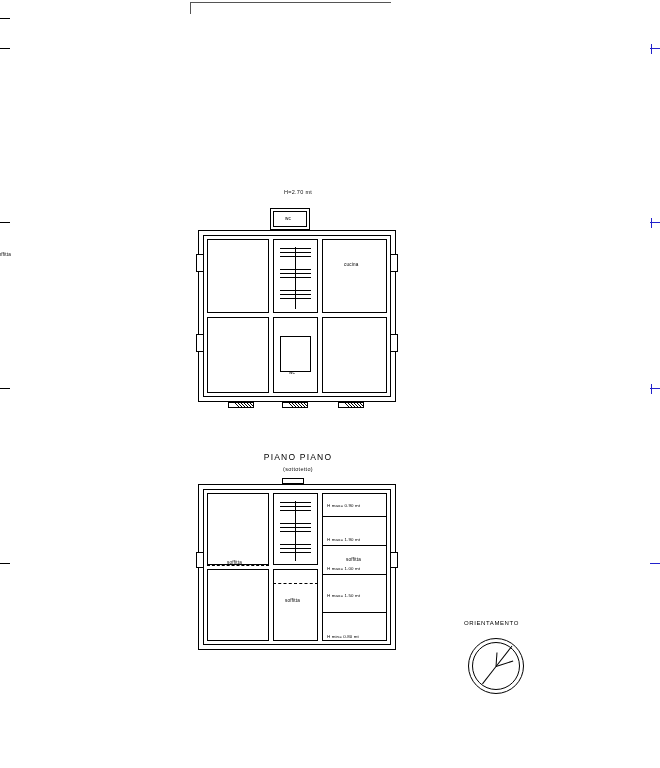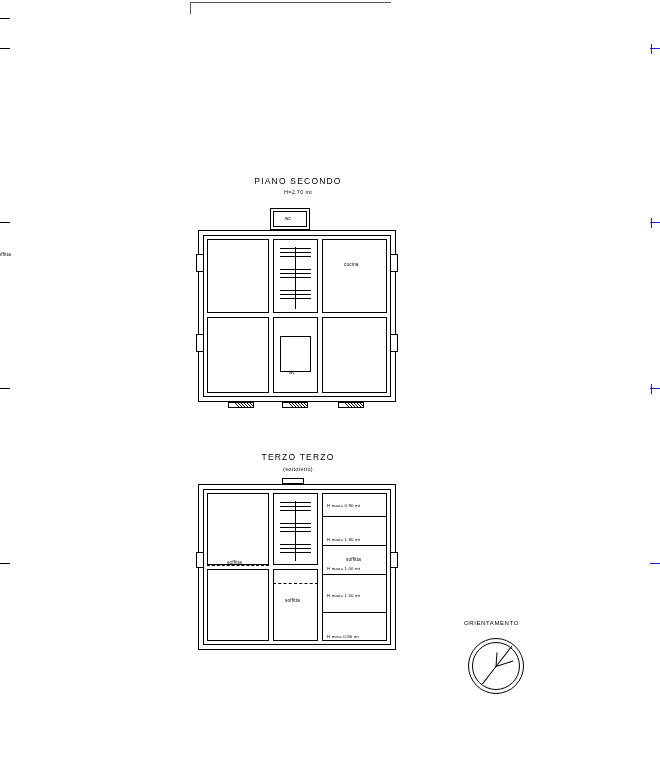--- a/index.html
+++ b/index.html
@@ -173,21 +173,20 @@
 
   <div class="cropmark cm-v cm-blue" style="left:651px; top:44px;"></div>
   <div class="cropmark cm-v cm-blue" style="left:651px; top:218px;"></div>
   <div class="cropmark cm-v cm-blue" style="left:651px; top:384px;"></div>
 
   <div class="edge-line" style="left:190px; top:2px; width:1px; height:12px;"></div>
   <div class="edge-line" style="left:191px; top:2px; width:200px; height:0.6px;"></div>
 
   <div class="plan" style="left:196px; top:176px; width:204px; height:232px;">
 
-    <div class="plan-title" style="left:0; top:0;">PIANO SECONDO</div>
     <div class="plan-sub" style="left:0; top:13px;">H=2.70 mt</div>
 
     <div class="room" style="left:74px; top:32px; width:40px; height:22px;"></div>
     <div class="room" style="left:77px; top:35px; width:34px; height:16px;"></div>
     <div class="room-lbl" style="left:89px; top:40px;">wc</div>
 
     <div class="bldg" style="left:2px; top:54px; width:198px; height:172px;"></div>
     <div class="bldg-inner" style="left:7px; top:59px; width:188px; height:162px;"></div>
 
     <div class="room" style="left:11px; top:63px; width:62px; height:74px;"></div>
@@ -213,21 +212,21 @@
     <div class="winmark" style="left:194px; top:78px; width:8px; height:18px;"></div>
     <div class="winmark" style="left:194px; top:158px; width:8px; height:18px;"></div>
 
     <div class="hatch" style="left:32px; top:226px; width:26px; height:6px;"></div>
     <div class="hatch" style="left:86px; top:226px; width:26px; height:6px;"></div>
     <div class="hatch" style="left:142px; top:226px; width:26px; height:6px;"></div>
   </div>
 
   <div class="plan" style="left:196px; top:452px; width:204px; height:210px;">
 
-    <div class="plan-title" style="left:0; top:0;">TERZO TERZO</div>
+    <div class="plan-title" style="left:0; top:0;">PIANO PIANO</div>
     <div class="plan-sub" style="left:0; top:14px;">(sottotetto)</div>
 
     <div class="room" style="left:86px; top:26px; width:22px; height:6px;"></div>
 
     <div class="bldg" style="left:2px; top:32px; width:198px; height:166px;"></div>
     <div class="bldg-inner" style="left:7px; top:37px; width:188px; height:156px;"></div>
 
     <div class="room" style="left:11px; top:41px; width:62px; height:72px;"></div>
     <div class="room" style="left:11px; top:117px; width:62px; height:72px;"></div>
     <div class="room-lbl" style="left:31px; top:108px;">soffitta</div>

